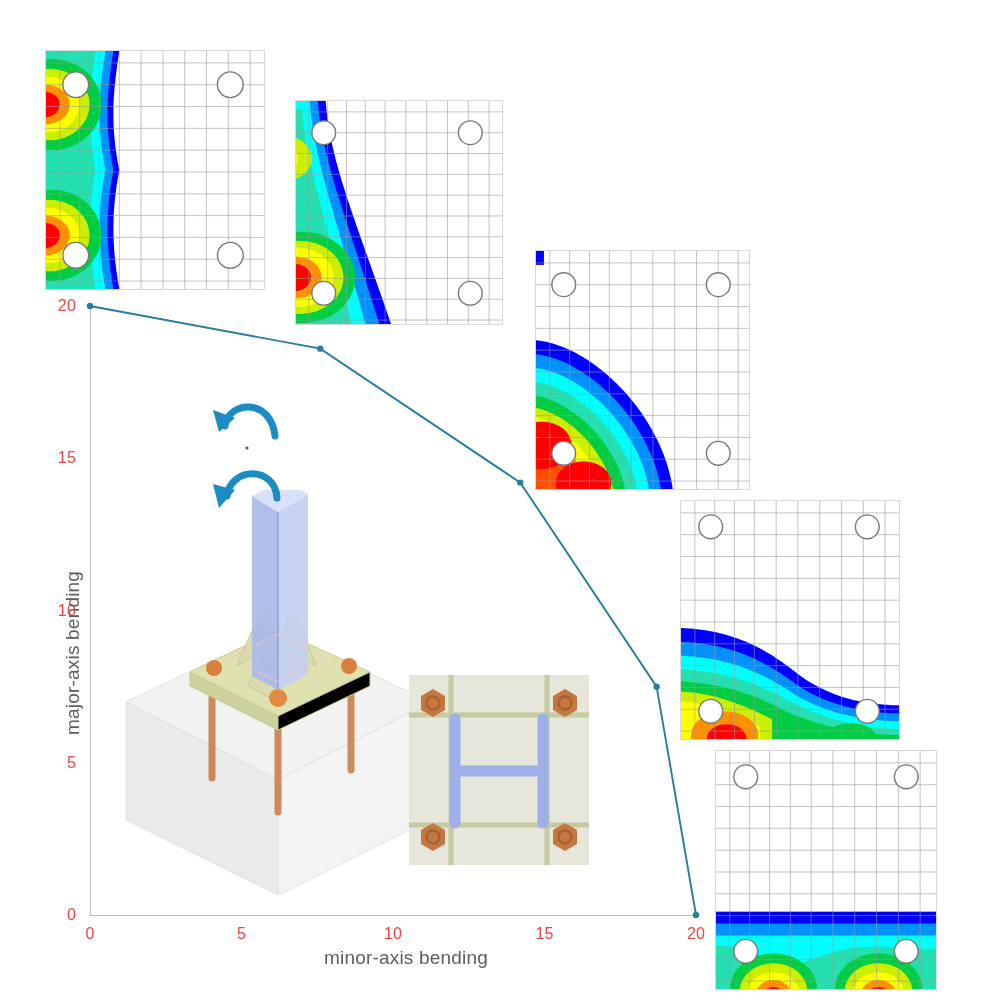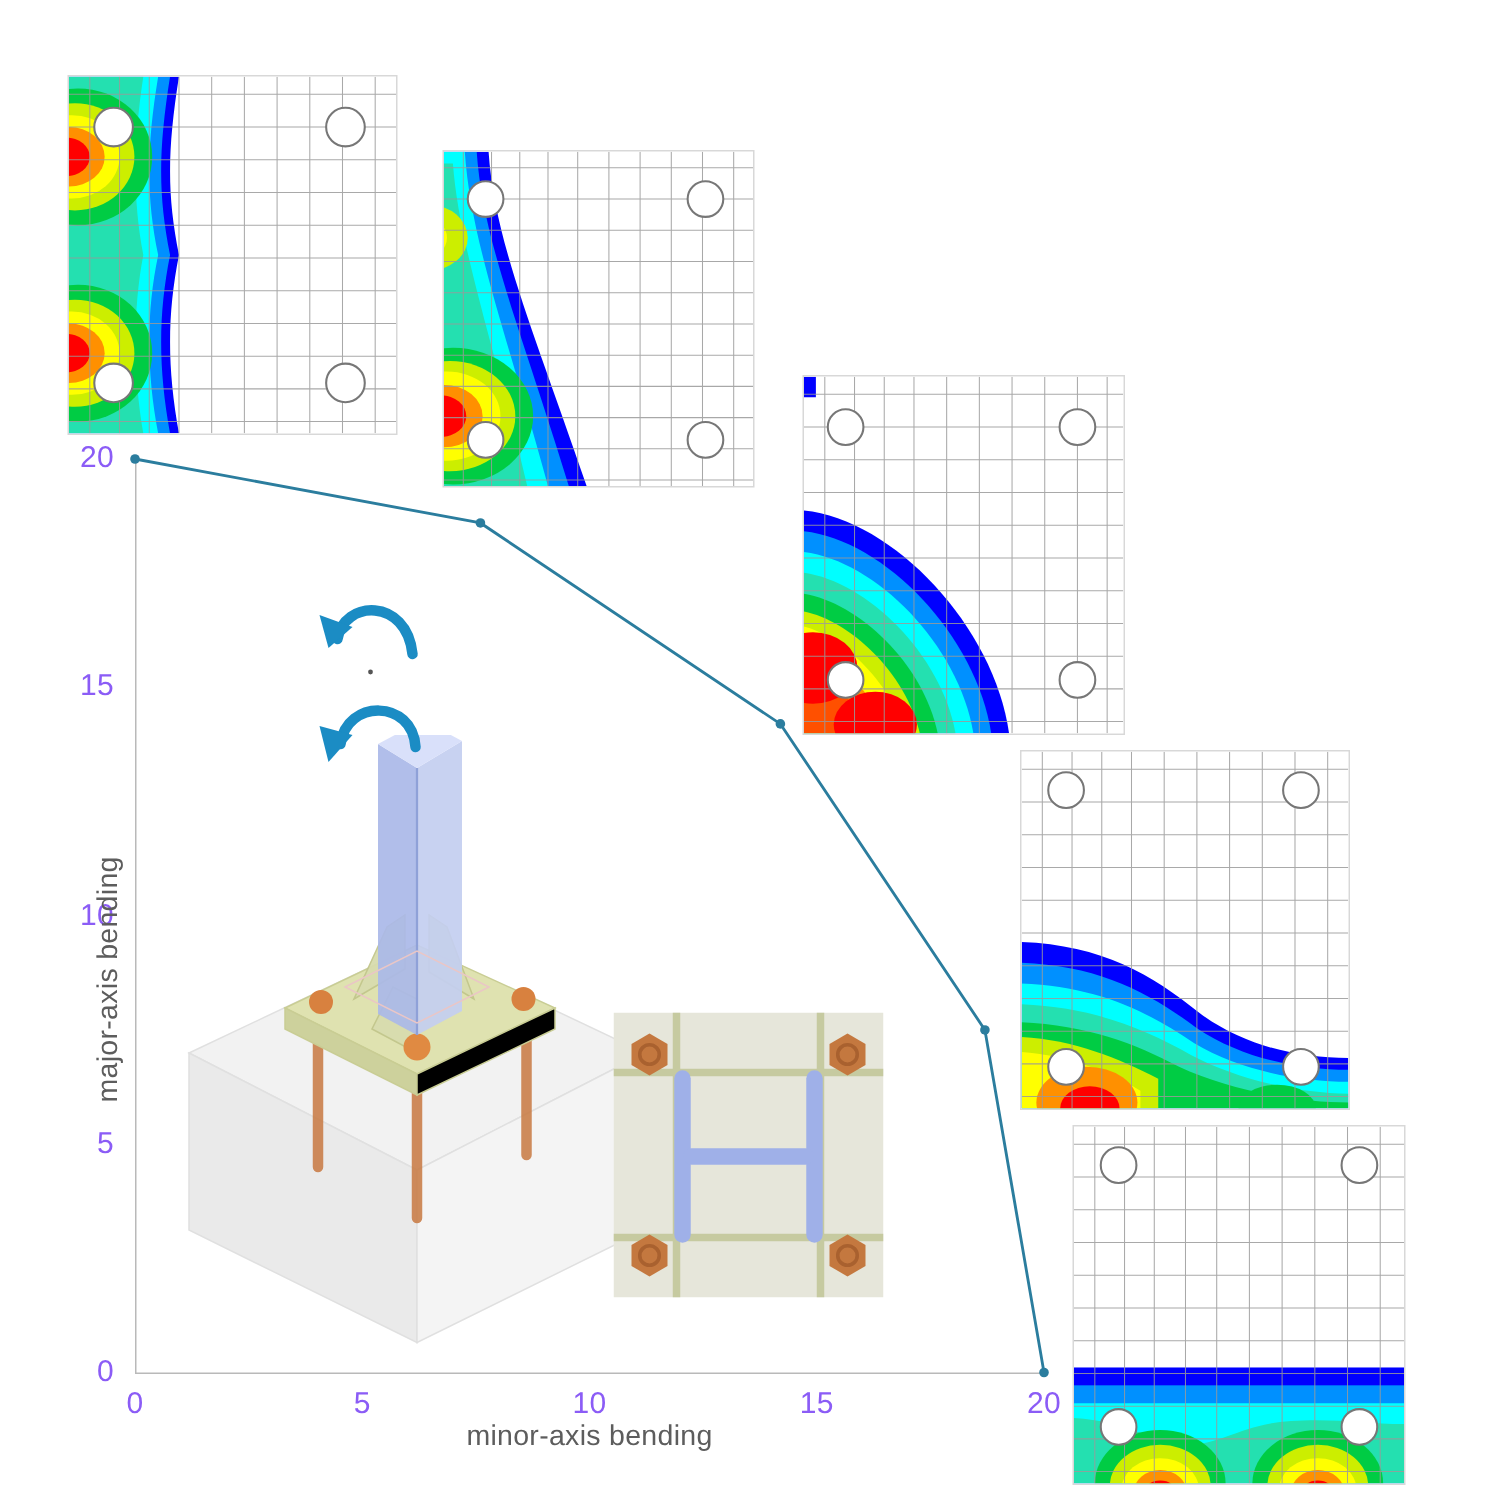--- a/index.html
+++ b/index.html
@@ -1,26 +1,26 @@
 <!DOCTYPE html>
 <html><head>
 <meta charset="utf-8">
 <style>
   html,body{margin:0;padding:0;background:#ffffff;}
   body{font-family:"Liberation Sans",sans-serif;}
   #stage{position:relative;width:1004px;height:1004px;background:#fff;overflow:hidden;}
 
   
   .axis-line{position:absolute;background:#b9b9b9;}
-  .tick-label{position:absolute;color:#8b5cf6;font-size:20px;letter-spacing:.2px;}
+  .tick-label{position:absolute;color:#ef4444;font-size:16px;letter-spacing:.2px;}
   .x-tick{transform:translateX(-50%);}
   .y-tick{transform:translateY(-50%);text-align:right;}
   .axis-title{position:absolute;color:#5d5d5d;font-size:19px;letter-spacing:.2px;}
   #y-axis-title{transform-origin:0 0;transform:rotate(-90deg);white-space:nowrap;}
-  #x-axis-title{white-space:nowrap;transform:translateX(-50%);}
+  #x-axis-title{white-space:nowrap;transform:translateX(-50%);margin-left:13px;}
 
   
   #curve-svg{position:absolute;left:0;top:0;width:1004px;height:1004px;overflow:visible;pointer-events:none;}
 
   
   .fea{position:absolute;background:#fff;border:1px solid #d8d8d8;box-sizing:border-box;overflow:hidden;}
   .fea svg{display:block;width:100%;height:100%;}
 
   
   #model-3d{position:absolute;}

